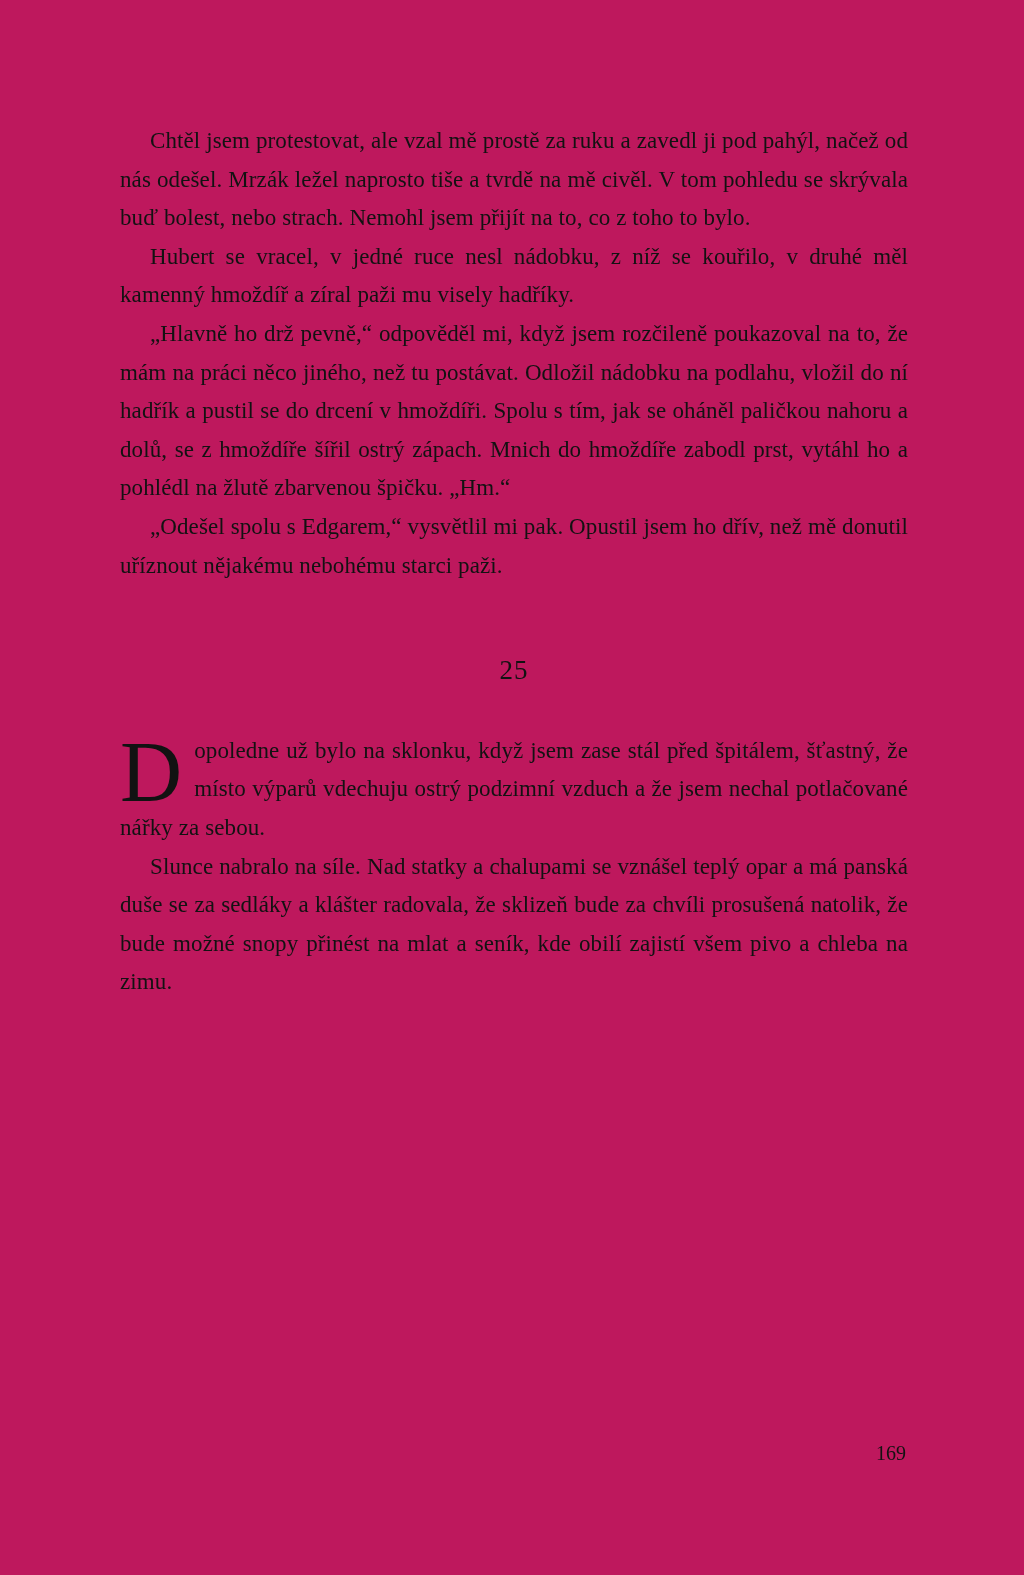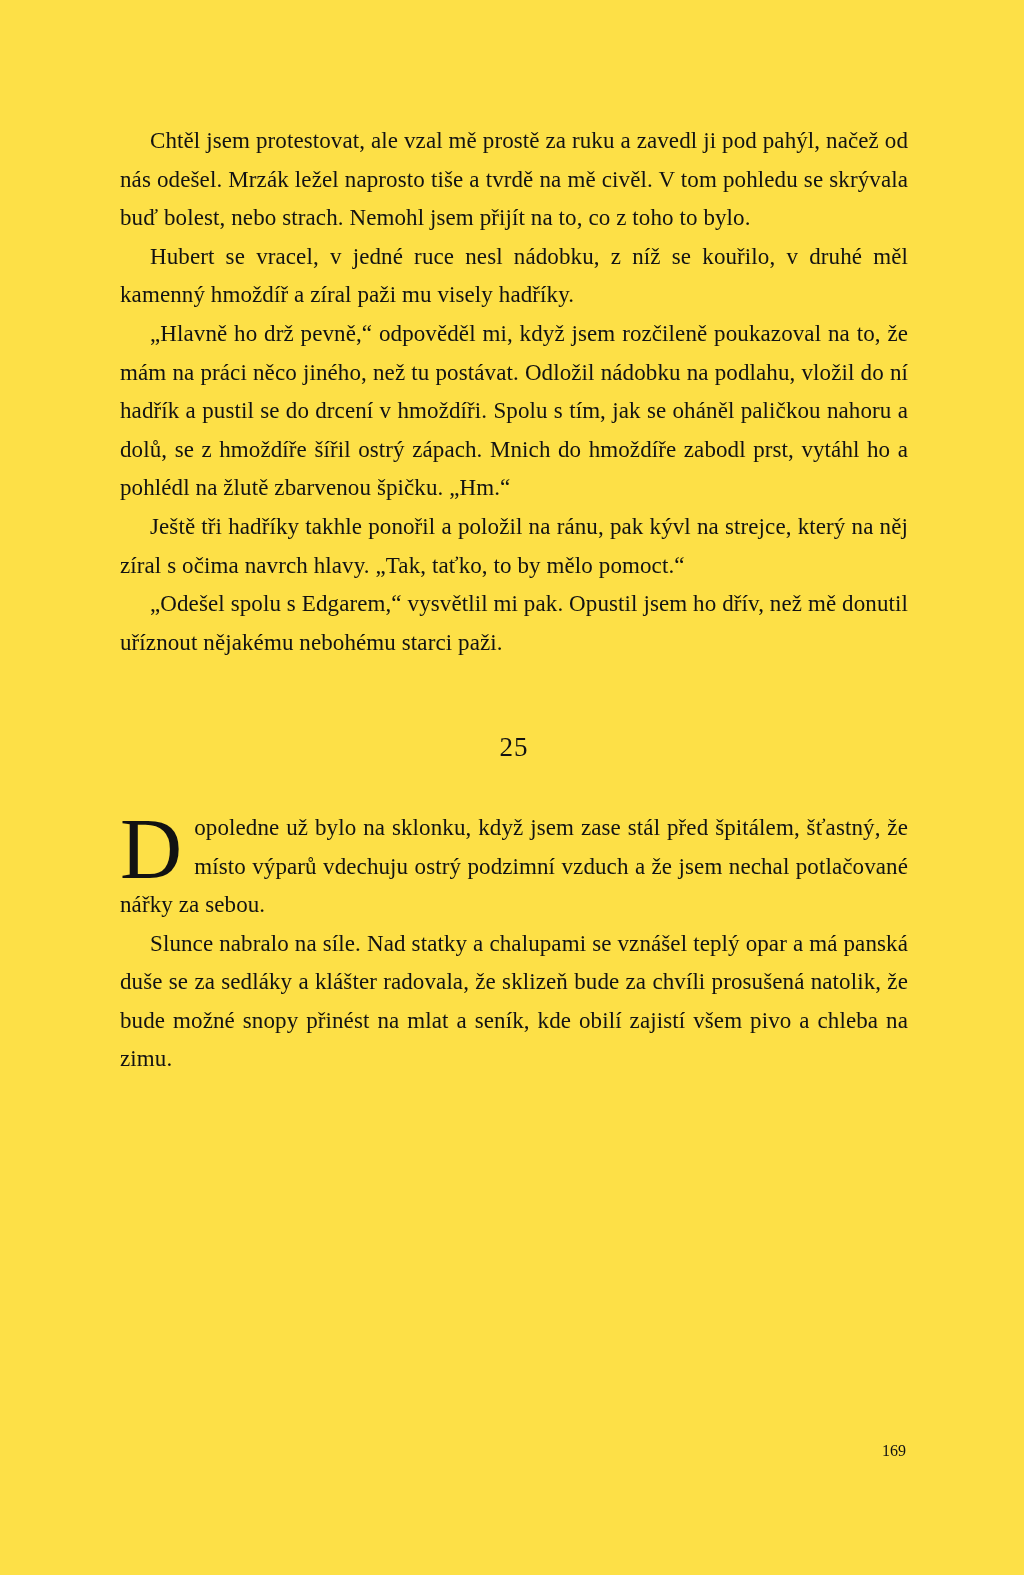--- a/index.html
+++ b/index.html
@@ -4,21 +4,21 @@
   <style>
     html, body {
       margin: 0;
       padding: 0;
       background: #ffffff;
     }
     .page {
       position: relative;
       width: 1024px;
       height: 1575px;
-      background: #fde047;
+      background: #be185d;
       color: #121212;
       font-family: "Liberation Serif", "DejaVu Serif", serif;
       overflow: hidden;
     }
     .text-block {
       position: absolute;
       left: 120px;
       top: 122px;
       width: 788px;
       font-size: 23px;
@@ -51,33 +51,32 @@
       float: left;
       font-size: 86px;
       line-height: 70px;
       padding: 5px 12px 0 0;
       color: #121212;
     }
     .page-number {
       position: absolute;
       right: 118px;
       top: 1442px;
-      font-size: 16px;
+      font-size: 20px;
       color: #121212;
     }
   </style>
 </head>
 <body>
 
 <div class="page">
   <div class="text-block">
     <p class="para indent">Chtěl jsem protestovat, ale vzal mě prostě za ruku a zavedl ji pod pahýl, načež od nás odešel. Mrzák ležel naprosto tiše a tvrdě na mě civěl. V tom pohledu se skrývala buď bolest, nebo strach. Nemohl jsem přijít na to, co z toho to bylo.</p>
     <p class="para indent">Hubert se vracel, v jedné ruce nesl nádobku, z níž se kouřilo, v druhé měl kamenný hmoždíř a zíral paži mu visely hadříky.</p>
     <p class="para indent">„Hlavně ho drž pevně,“ odpověděl mi, když jsem rozčileně poukazoval na to, že mám na práci něco jiného, než tu postávat. Odložil nádobku na podlahu, vložil do ní hadřík a pustil se do drcení v hmoždíři. Spolu s tím, jak se oháněl paličkou nahoru a dolů, se z hmoždíře šířil ostrý zápach. Mnich do hmoždíře zabodl prst, vytáhl ho a pohlédl na žlutě zbarvenou špičku. „Hm.“</p>
-    <p class="para indent">Ještě tři hadříky takhle ponořil a položil na ránu, pak kývl na strejce, který na něj zíral s očima navrch hlavy. „Tak, taťko, to by mělo pomoct.“</p>
     <p class="para indent">„Odešel spolu s Edgarem,“ vysvětlil mi pak. Opustil jsem ho dřív, než mě donutil uříznout nějakému nebohému starci paži.</p>
 
     <h2 class="chapter-number">25</h2>
 
     <p class="para dropcap-para"><span class="dropcap">D</span><span>opoledne už bylo na sklonku, když jsem zase stál před špitálem, šťastný, že místo výparů vdechuju ostrý podzimní vzduch a že jsem nechal potlačované nářky za sebou.</span></p>
 
     <p class="para indent">Slunce nabralo na síle. Nad statky a chalupami se vznášel teplý opar a má panská duše se za sedláky a klášter radovala, že sklizeň bude za chvíli prosušená natolik, že bude možné snopy přinést na mlat a seník, kde obilí zajistí všem pivo a chleba na zimu.</p>
   </div>
 
   <div class="page-number">169</div>

